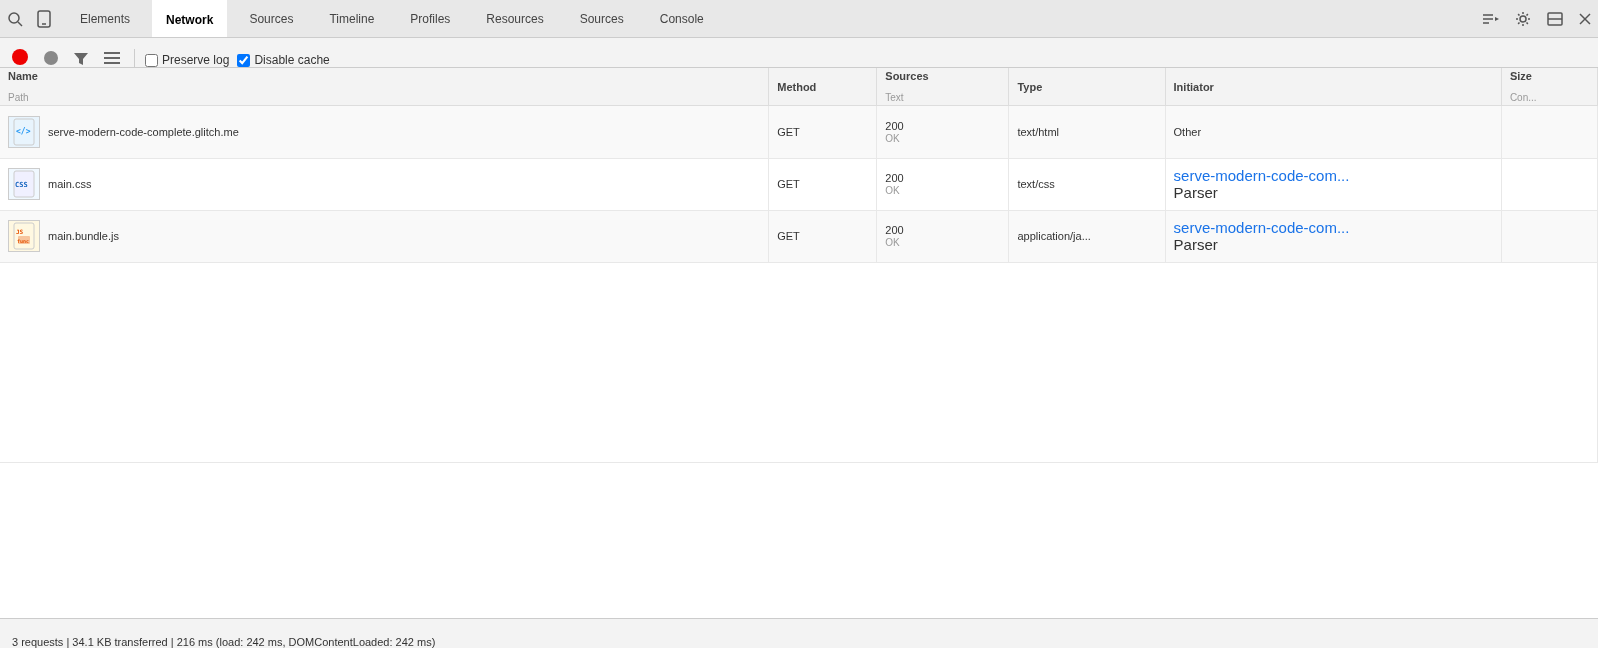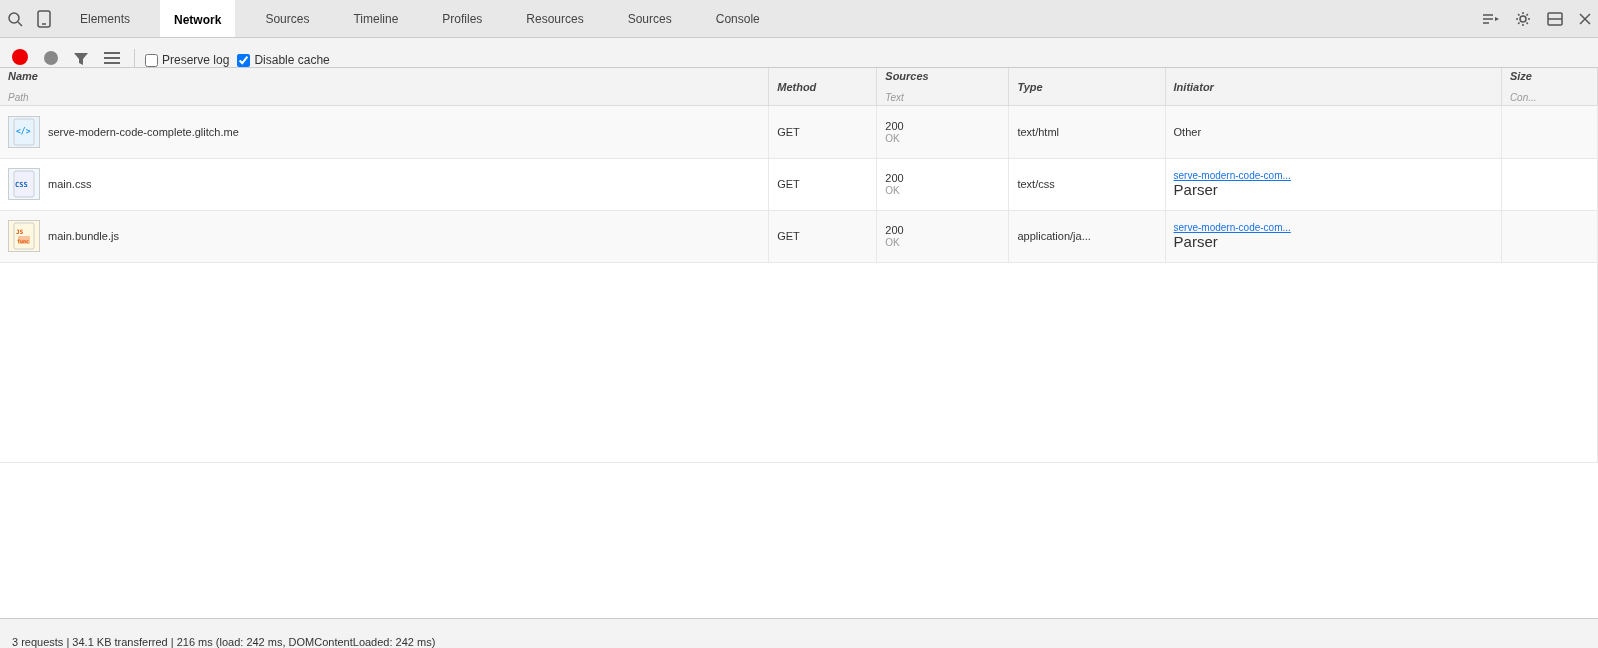--- a/index.html
+++ b/index.html
@@ -38,21 +38,21 @@
       cursor: pointer;
       padding: 3px;
       color: #666;
       font-size: 16px;
       display: flex; align-items: center;
     }
     .nav-tabs {
       display: flex;
       align-items: center;
       height: 100%;
-      gap: 16px;
+      gap: 8px;
     }
     .nav-tab {
       padding: 0 14px;
       display: flex;
       align-items: center;
       font-size: 12px;
       color: #444;
       cursor: pointer;
       border: none;
       background: none;
@@ -136,21 +136,20 @@
     .network-table thead th {
       text-align: left;
       padding: 2px 8px;
       font-size: 11px;
       font-weight: 600;
       color: #444;
       border-right: 1px solid #ddd;
       height: 36px;
       vertical-align: middle;
       position: relative;
-      font-style: italic;
     }
     .th-sub {
       display: block;
       font-weight: 400;
       color: #999;
       font-size: 10px;
       margin-top: 10px;
     }
     .th-name {
       width: 640px;
@@ -211,22 +210,21 @@
     .file-icon.js-icon {
       background: #fff8e1;
       color: #e67e22;
     }
 
     .status-200 { color: #333; }
     .status-ok { color: #999; font-size: 10px; margin-top: 31px; }
 
     .initiator-link {
       color: #1a73e8;
-      text-decoration: underline;
-      font-size: 10px;
+      font-size: 15px;
       display: block;
     }
     .initiator-sub {
       color: #333;
       font-size: 15px;
     }
 
     
     .status-bar {
       height: 30px;

